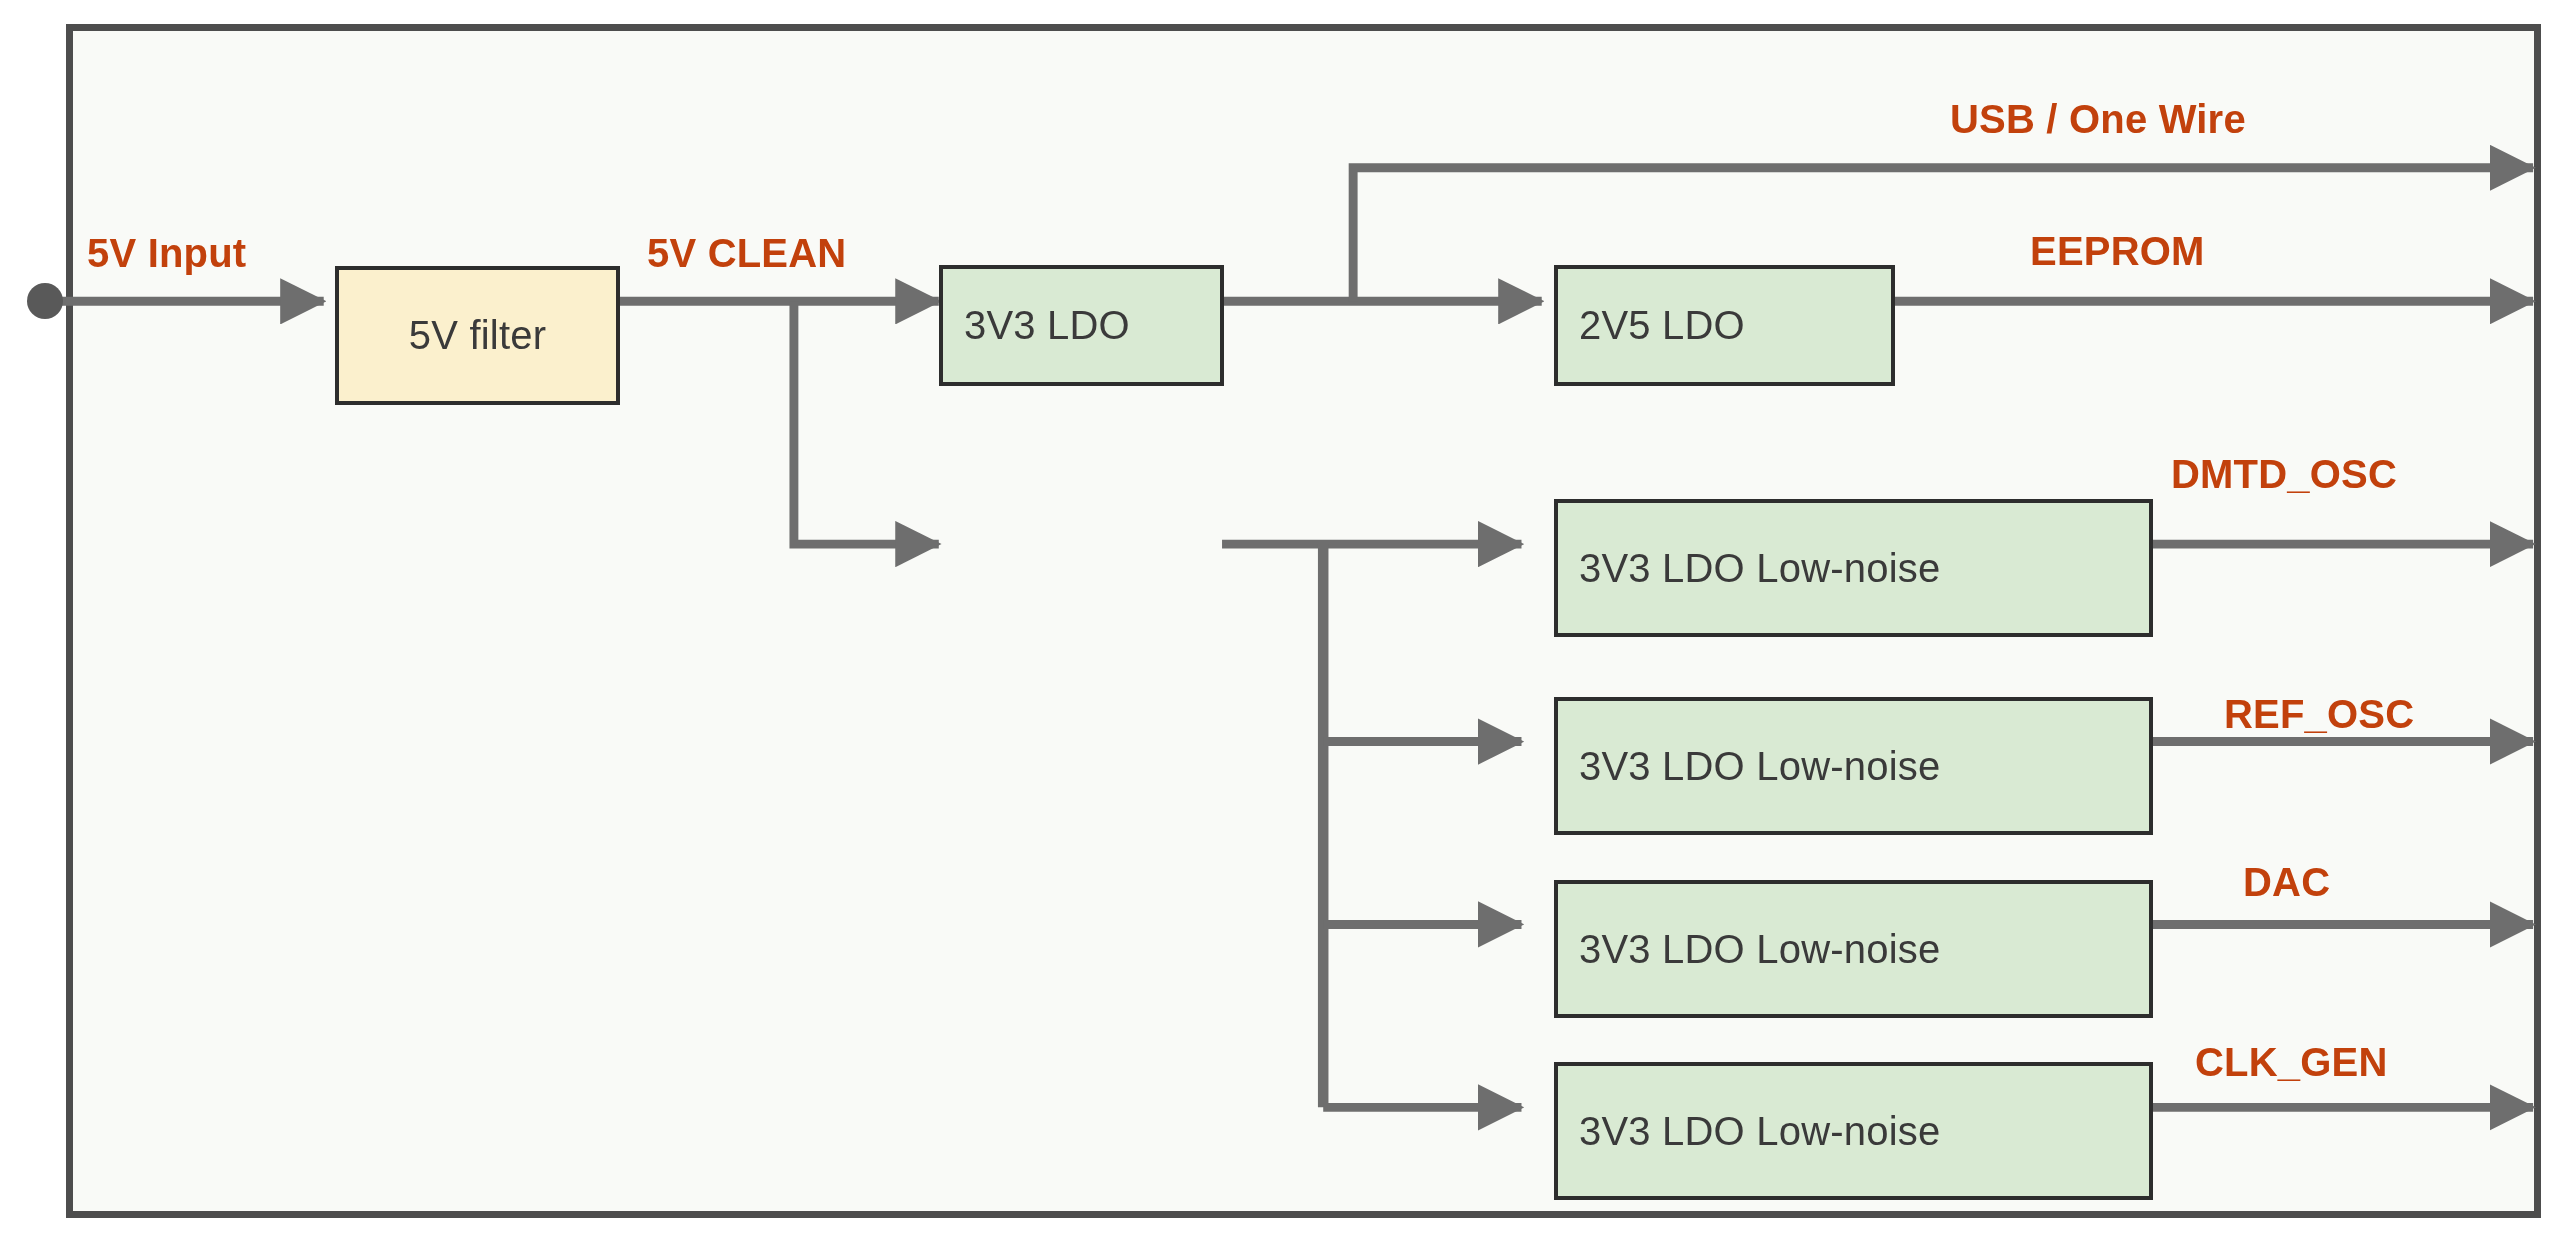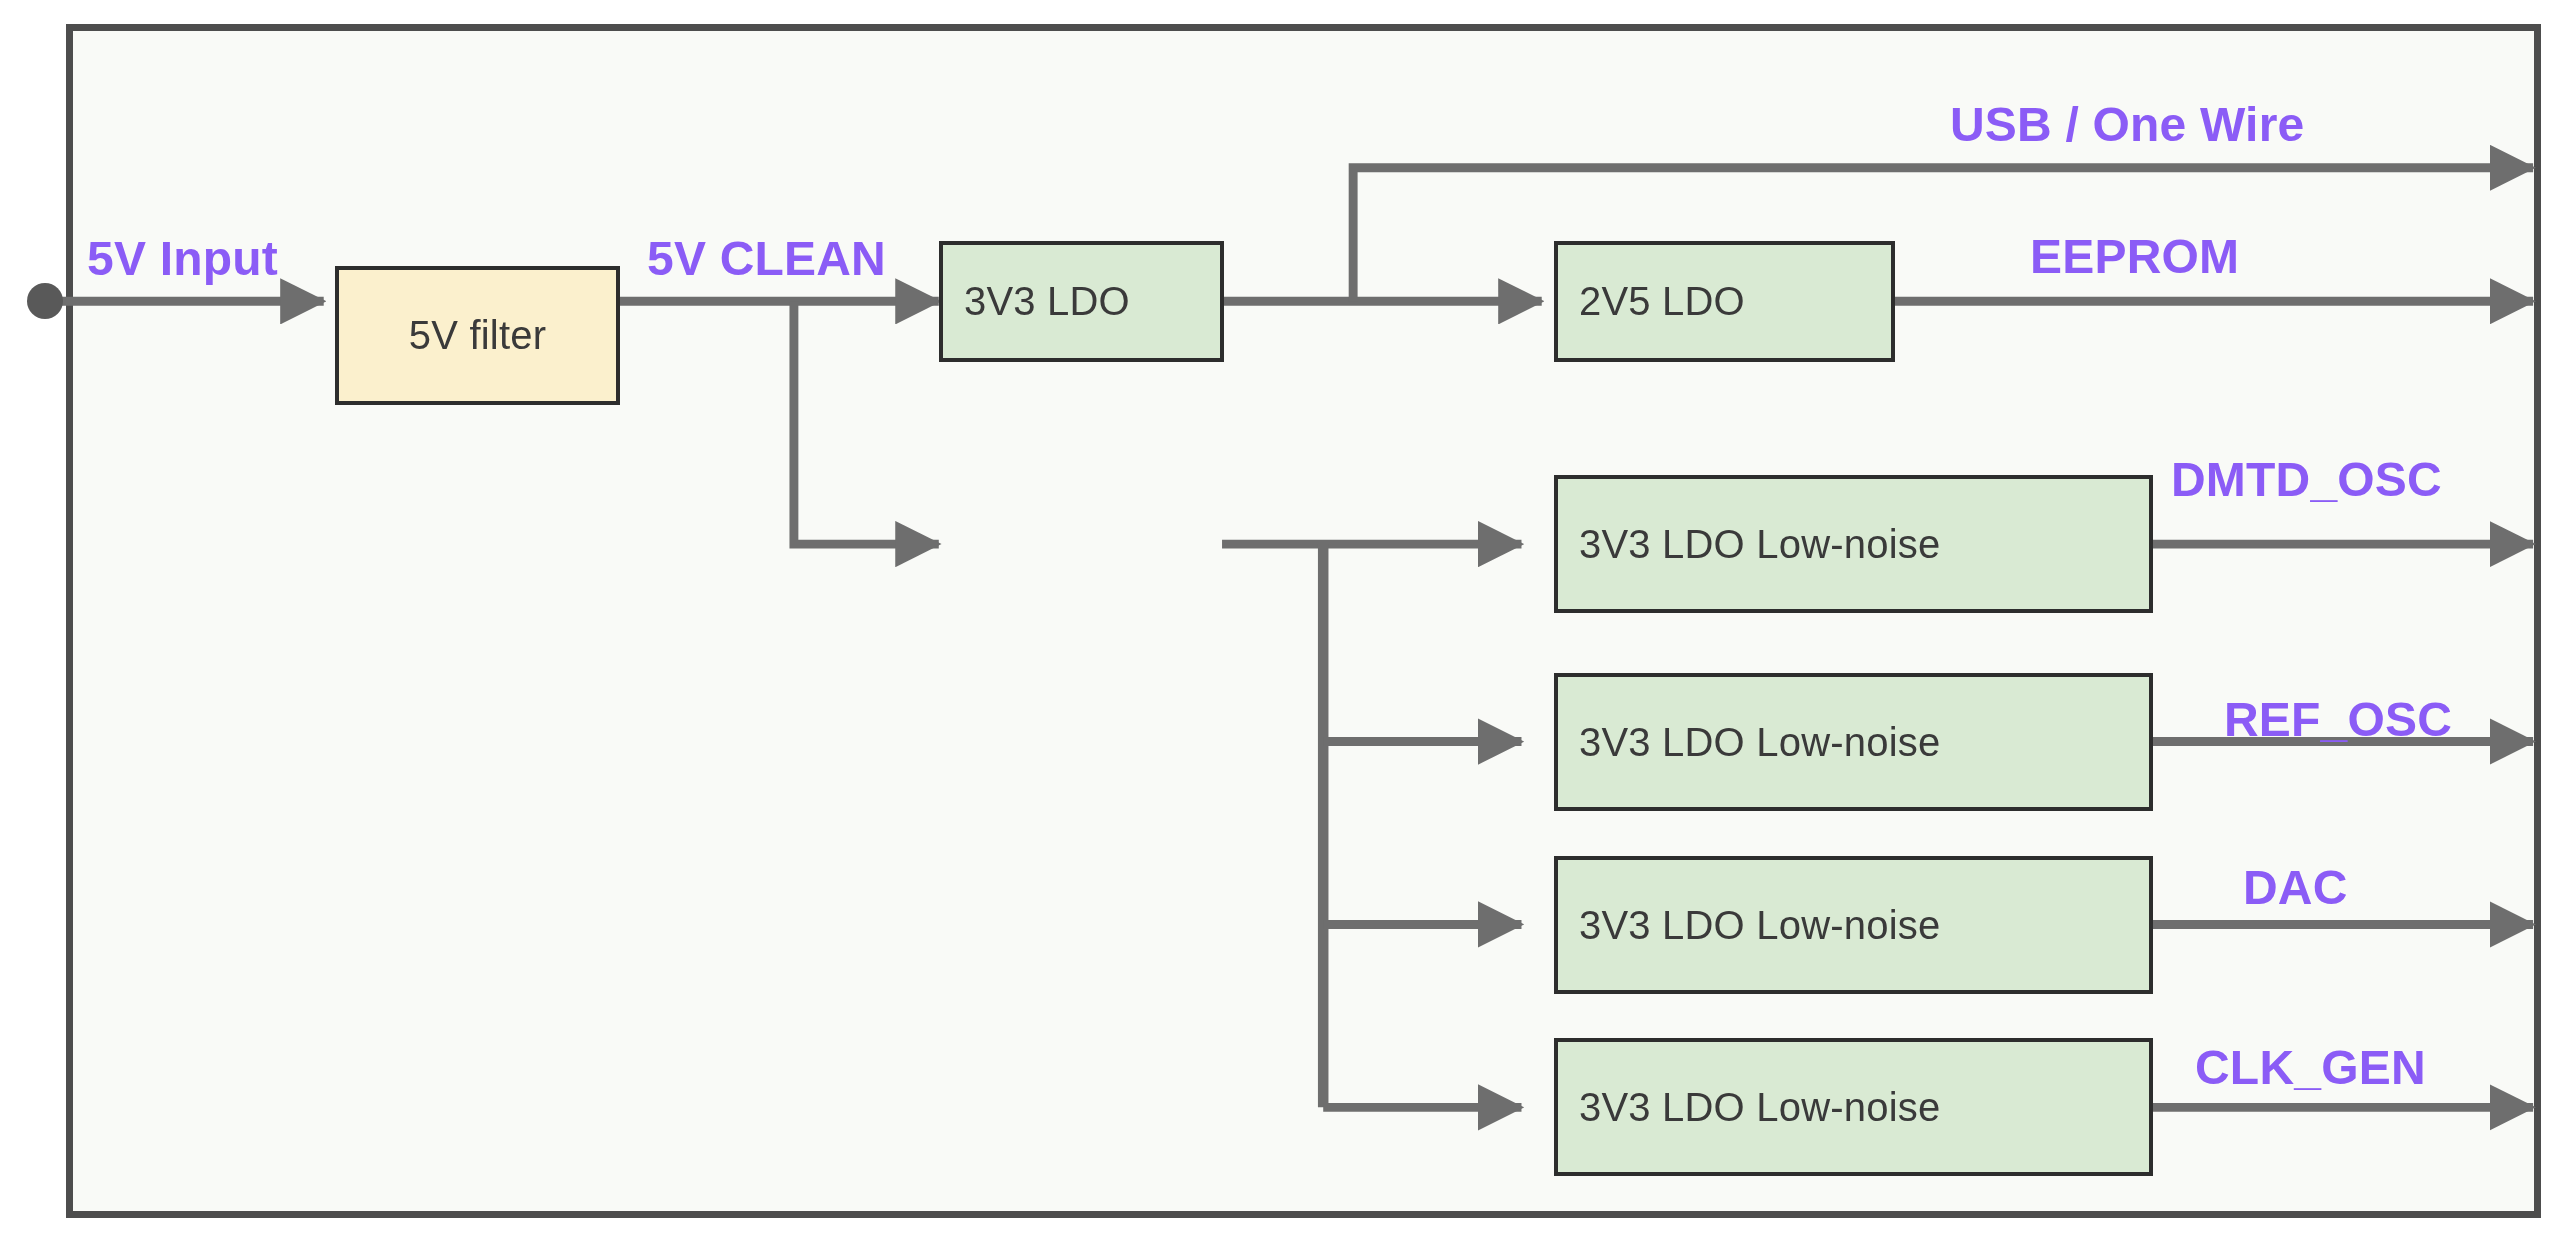--- a/index.html
+++ b/index.html
@@ -47,26 +47,27 @@
     white-space: nowrap;
   }
   .block.filter-block {
     background: #fbf0cd;
     justify-content: center;
     padding-left: 0;
     margin-top: 30px;
   }
   .block.ldo-block {
     background: #d9ead3;
+    margin-top: 24px;
   }
   .net-label {
     position: absolute;
-    font-size: 48px;
+    font-size: 40px;
     font-weight: bold;
-    color: #8b5cf6;
+    color: #c2410c;
     white-space: nowrap;
     letter-spacing: 0.2px;
   }
   .input-dot {
     position: absolute;
     width: 36px;
     height: 36px;
     border-radius: 50%;
     background: #595959;
     left: 27px;

